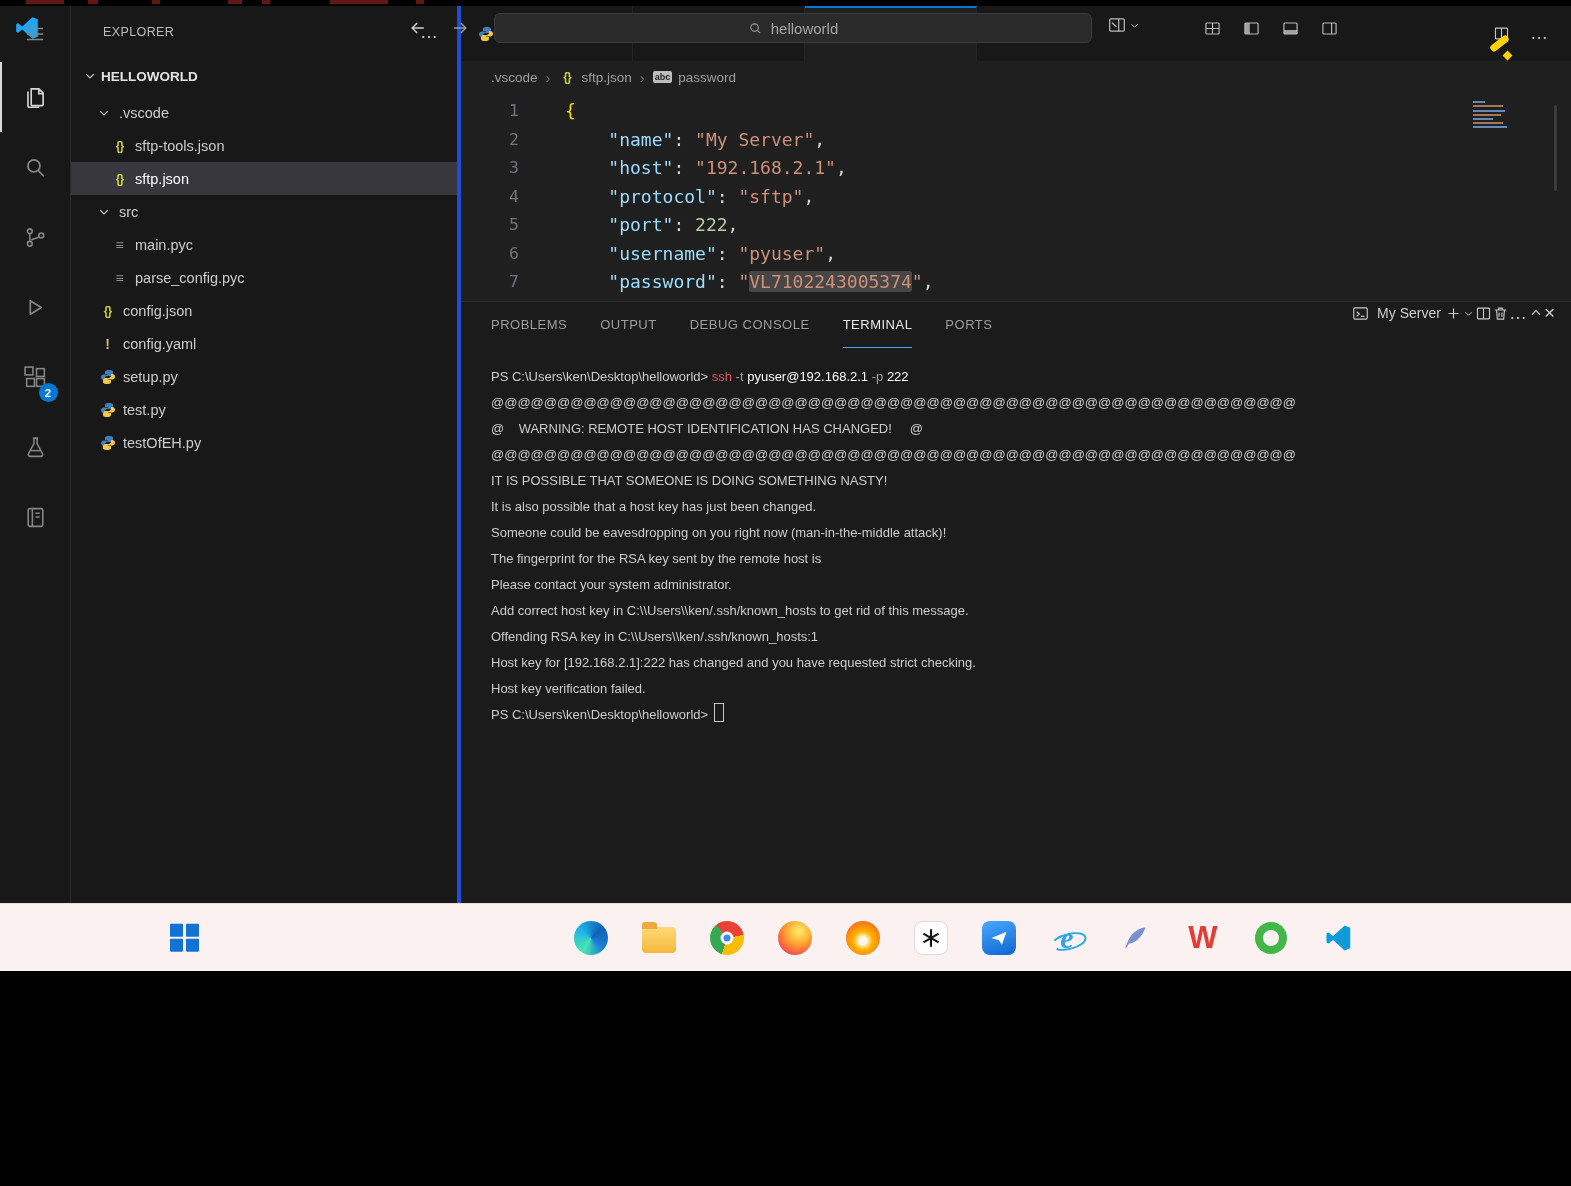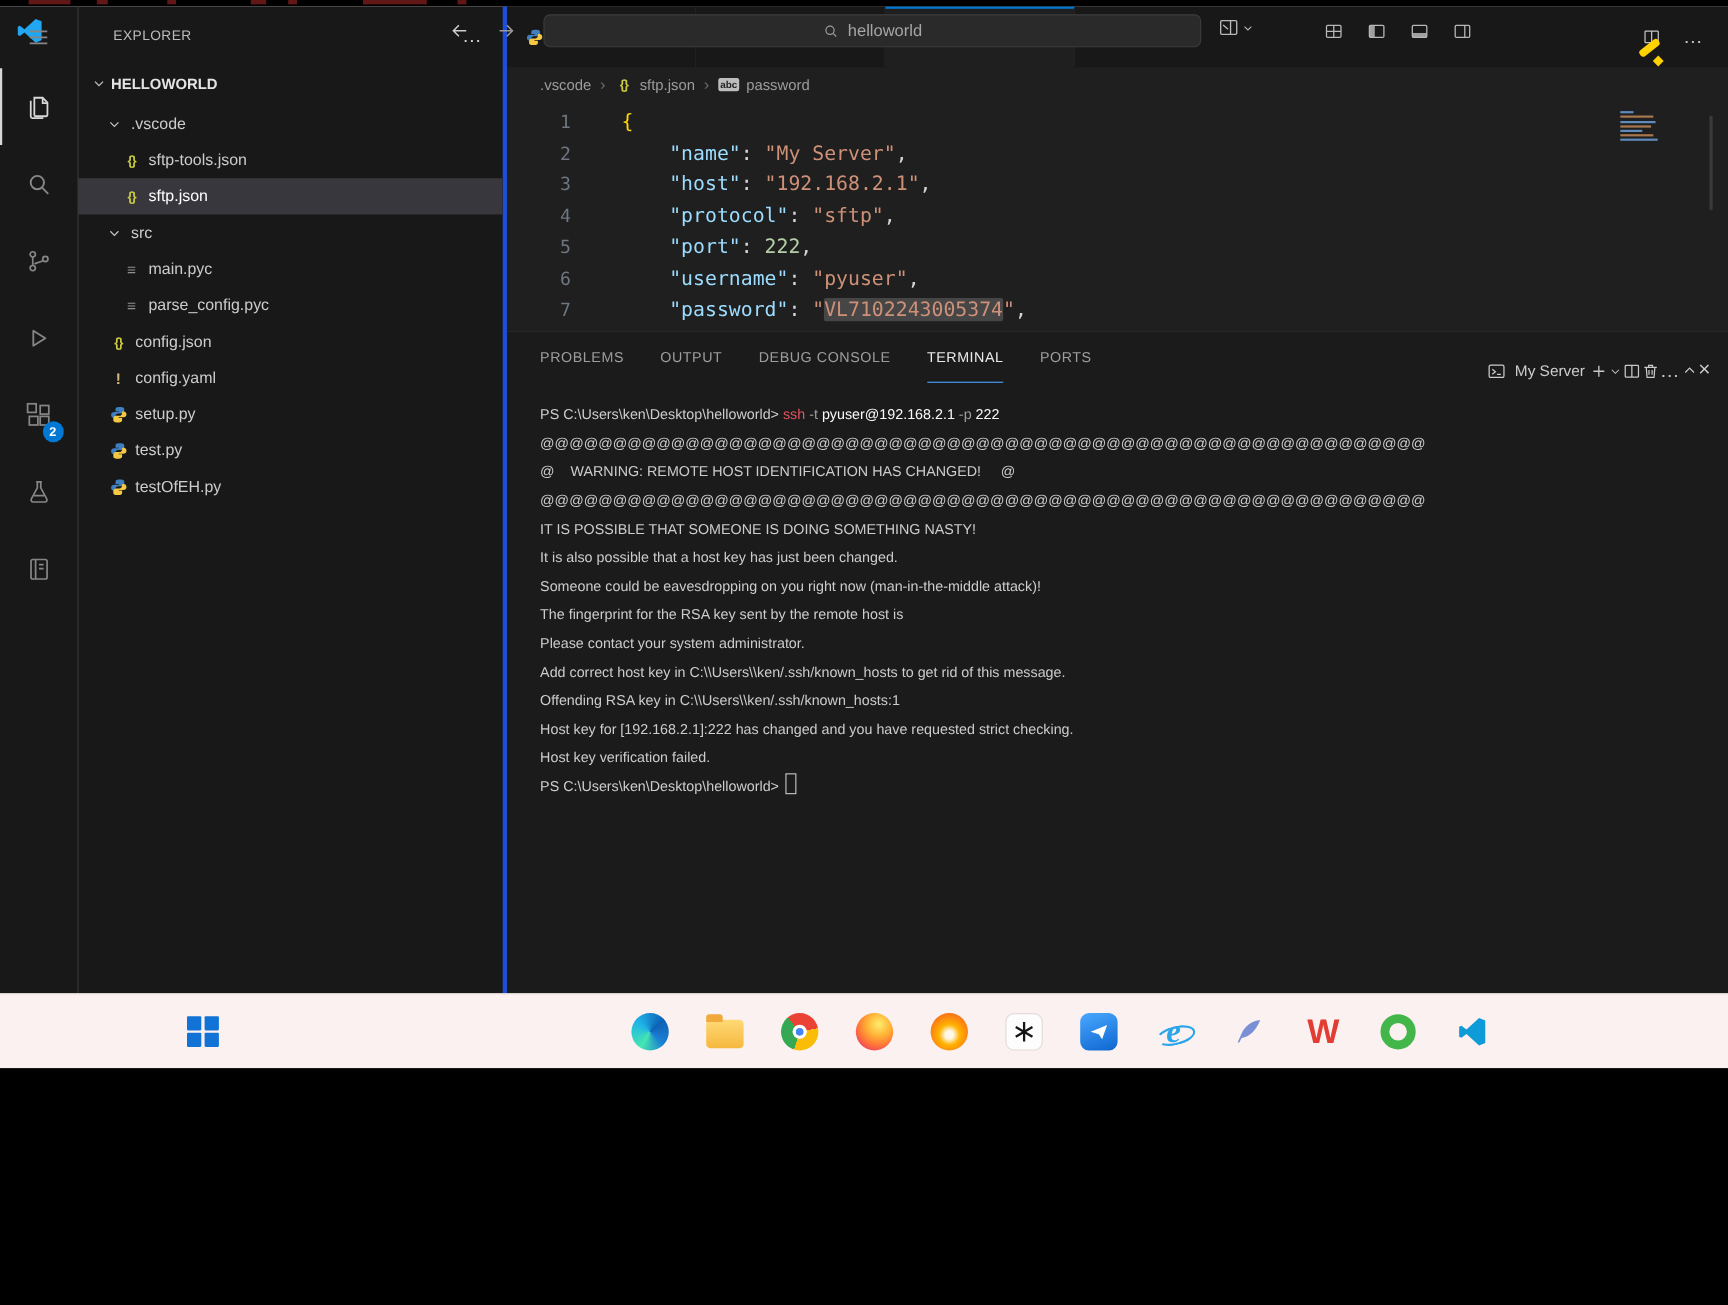--- a/index.html
+++ b/index.html
@@ -60,21 +60,21 @@
 .gutter{width:84px;flex:none;text-align:right;padding-right:26px;color:#6e7681;font-size:16.5px}
 .code-text{padding-left:20px}
 .c-plain{color:#d4d4d4}.c-key{color:#9cdcfe}.c-str{color:#ce9178}.c-number{color:#b5cea8}.c-brace{color:#ffd70b}
 .c-str-hl{color:#ce9178;background:rgba(125,125,125,.42);border-radius:2px}
 .minimap{position:absolute;right:58px;top:6px;width:40px}
 .minimap i{display:block;height:2px;margin:2.2px 0;background:#6a9fd8;opacity:.85}
 .minimap i:nth-child(even){background:#c08858}
 .vscroll{position:absolute;right:14px;top:12px;width:3px;height:86px;background:#3a3a3a;border-radius:2px}
 
 .panel{flex:1;border-top:1px solid #2b2b2b;background:#1b1b1b;display:flex;flex-direction:column;min-height:0}
-.panelhead{height:46px;display:flex;align-items:flex-end;padding:0 16px 0 30px;flex:none}
+.panelhead{height:46px;display:flex;align-items:flex-start;padding:0 16px 0 30px;flex:none}
 .ptabs{display:flex;height:46px}
 .ptab{font-size:13px;color:#9d9d9d;letter-spacing:.5px;margin-right:33px;display:flex;align-items:center;border-bottom:1.5px solid transparent;cursor:pointer;white-space:nowrap}
 .ptab.active{color:#eaeaea;border-bottom-color:#4da3ff}
 .pctl{margin-left:auto;display:flex;align-items:center;color:#c9c9c9}
 .pctl span{display:flex;align-items:center}
 .termlabel{display:flex;align-items:center;gap:8px;font-size:14px;color:#cccccc;margin-right:4px}
 .pctl .more{font-size:18px;letter-spacing:1px}
 .pclose{font-size:19px}
 .terminal{flex:1;padding:16px 0 0 30px;font-family:Liberation Sans, sans-serif;font-size:13px;line-height:26px;color:#cccccc;overflow:hidden}
 .trow{white-space:pre}

